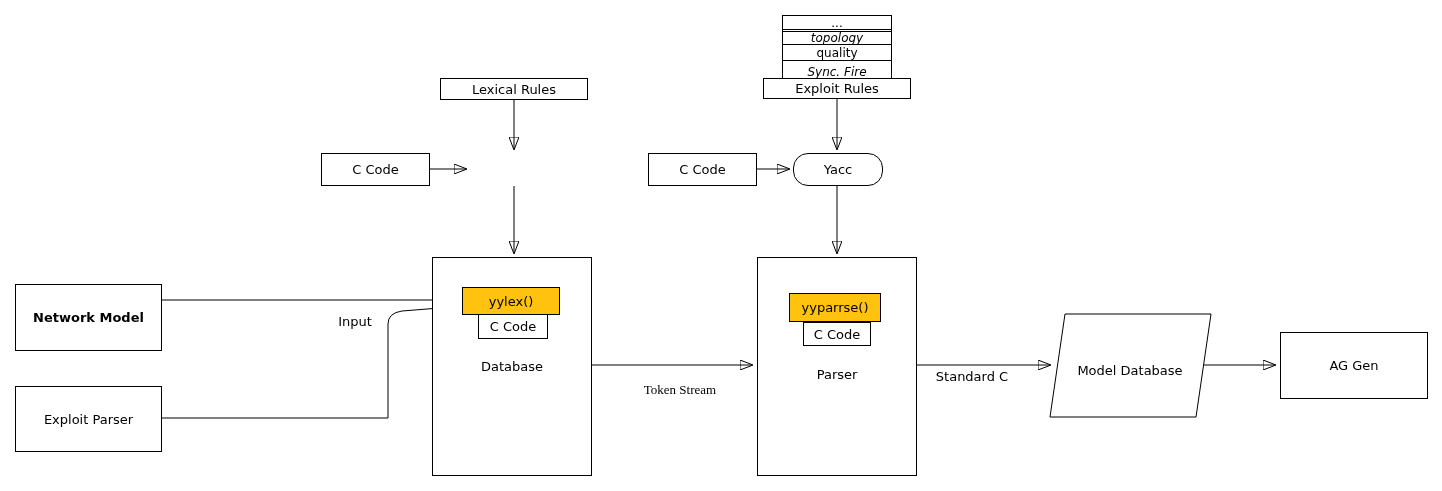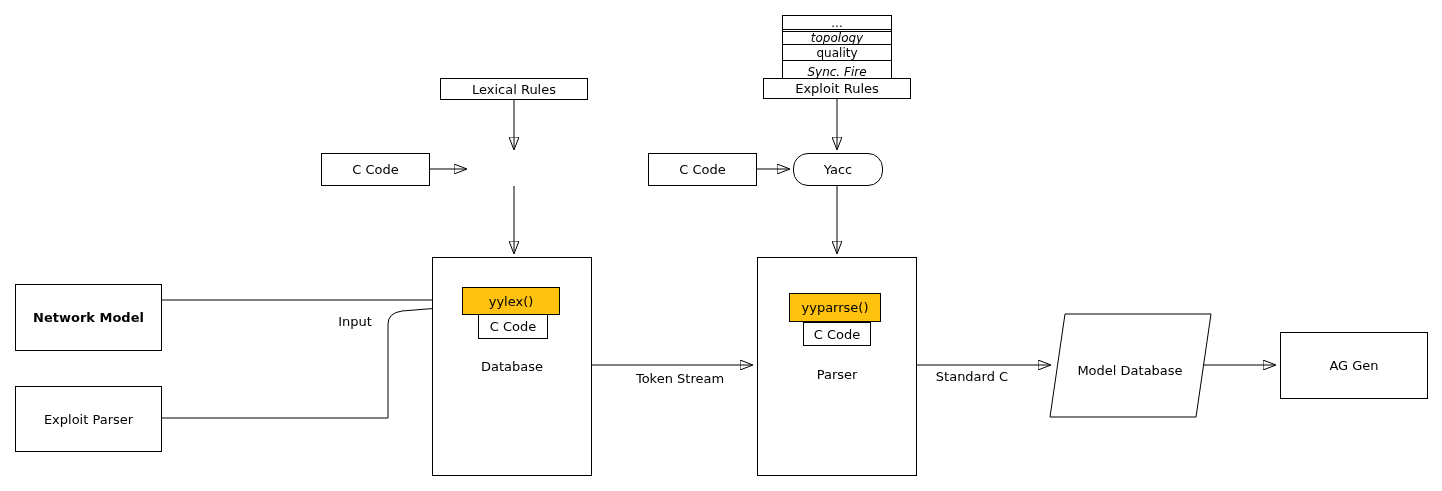--- a/index.html
+++ b/index.html
@@ -139,20 +139,20 @@
       <span>Model Database</span>
     </div>
 
   <div class="box" style="left:1280px; top:332px; width:148px; height:67px;">
       <span>AG Gen</span>
     </div>
 
   <div class="plain-label" style="left:325px; top:313px; width:60px; height:16px;">
       <span>Input</span>
     </div>
-  <div class="plain-label" style="left:620px; top:370px; width:120px; height:16px;">
+  <div class="plain-label" style="left:620px; top:382px; width:120px; height:16px;font-family:Liberation Serif, serif;">
       <span>Token Stream</span>
     </div>
   <div class="plain-label" style="left:922px; top:368px; width:100px; height:16px;">
       <span>Standard C</span>
     </div>
 
 </div>
 
 </body></html>

